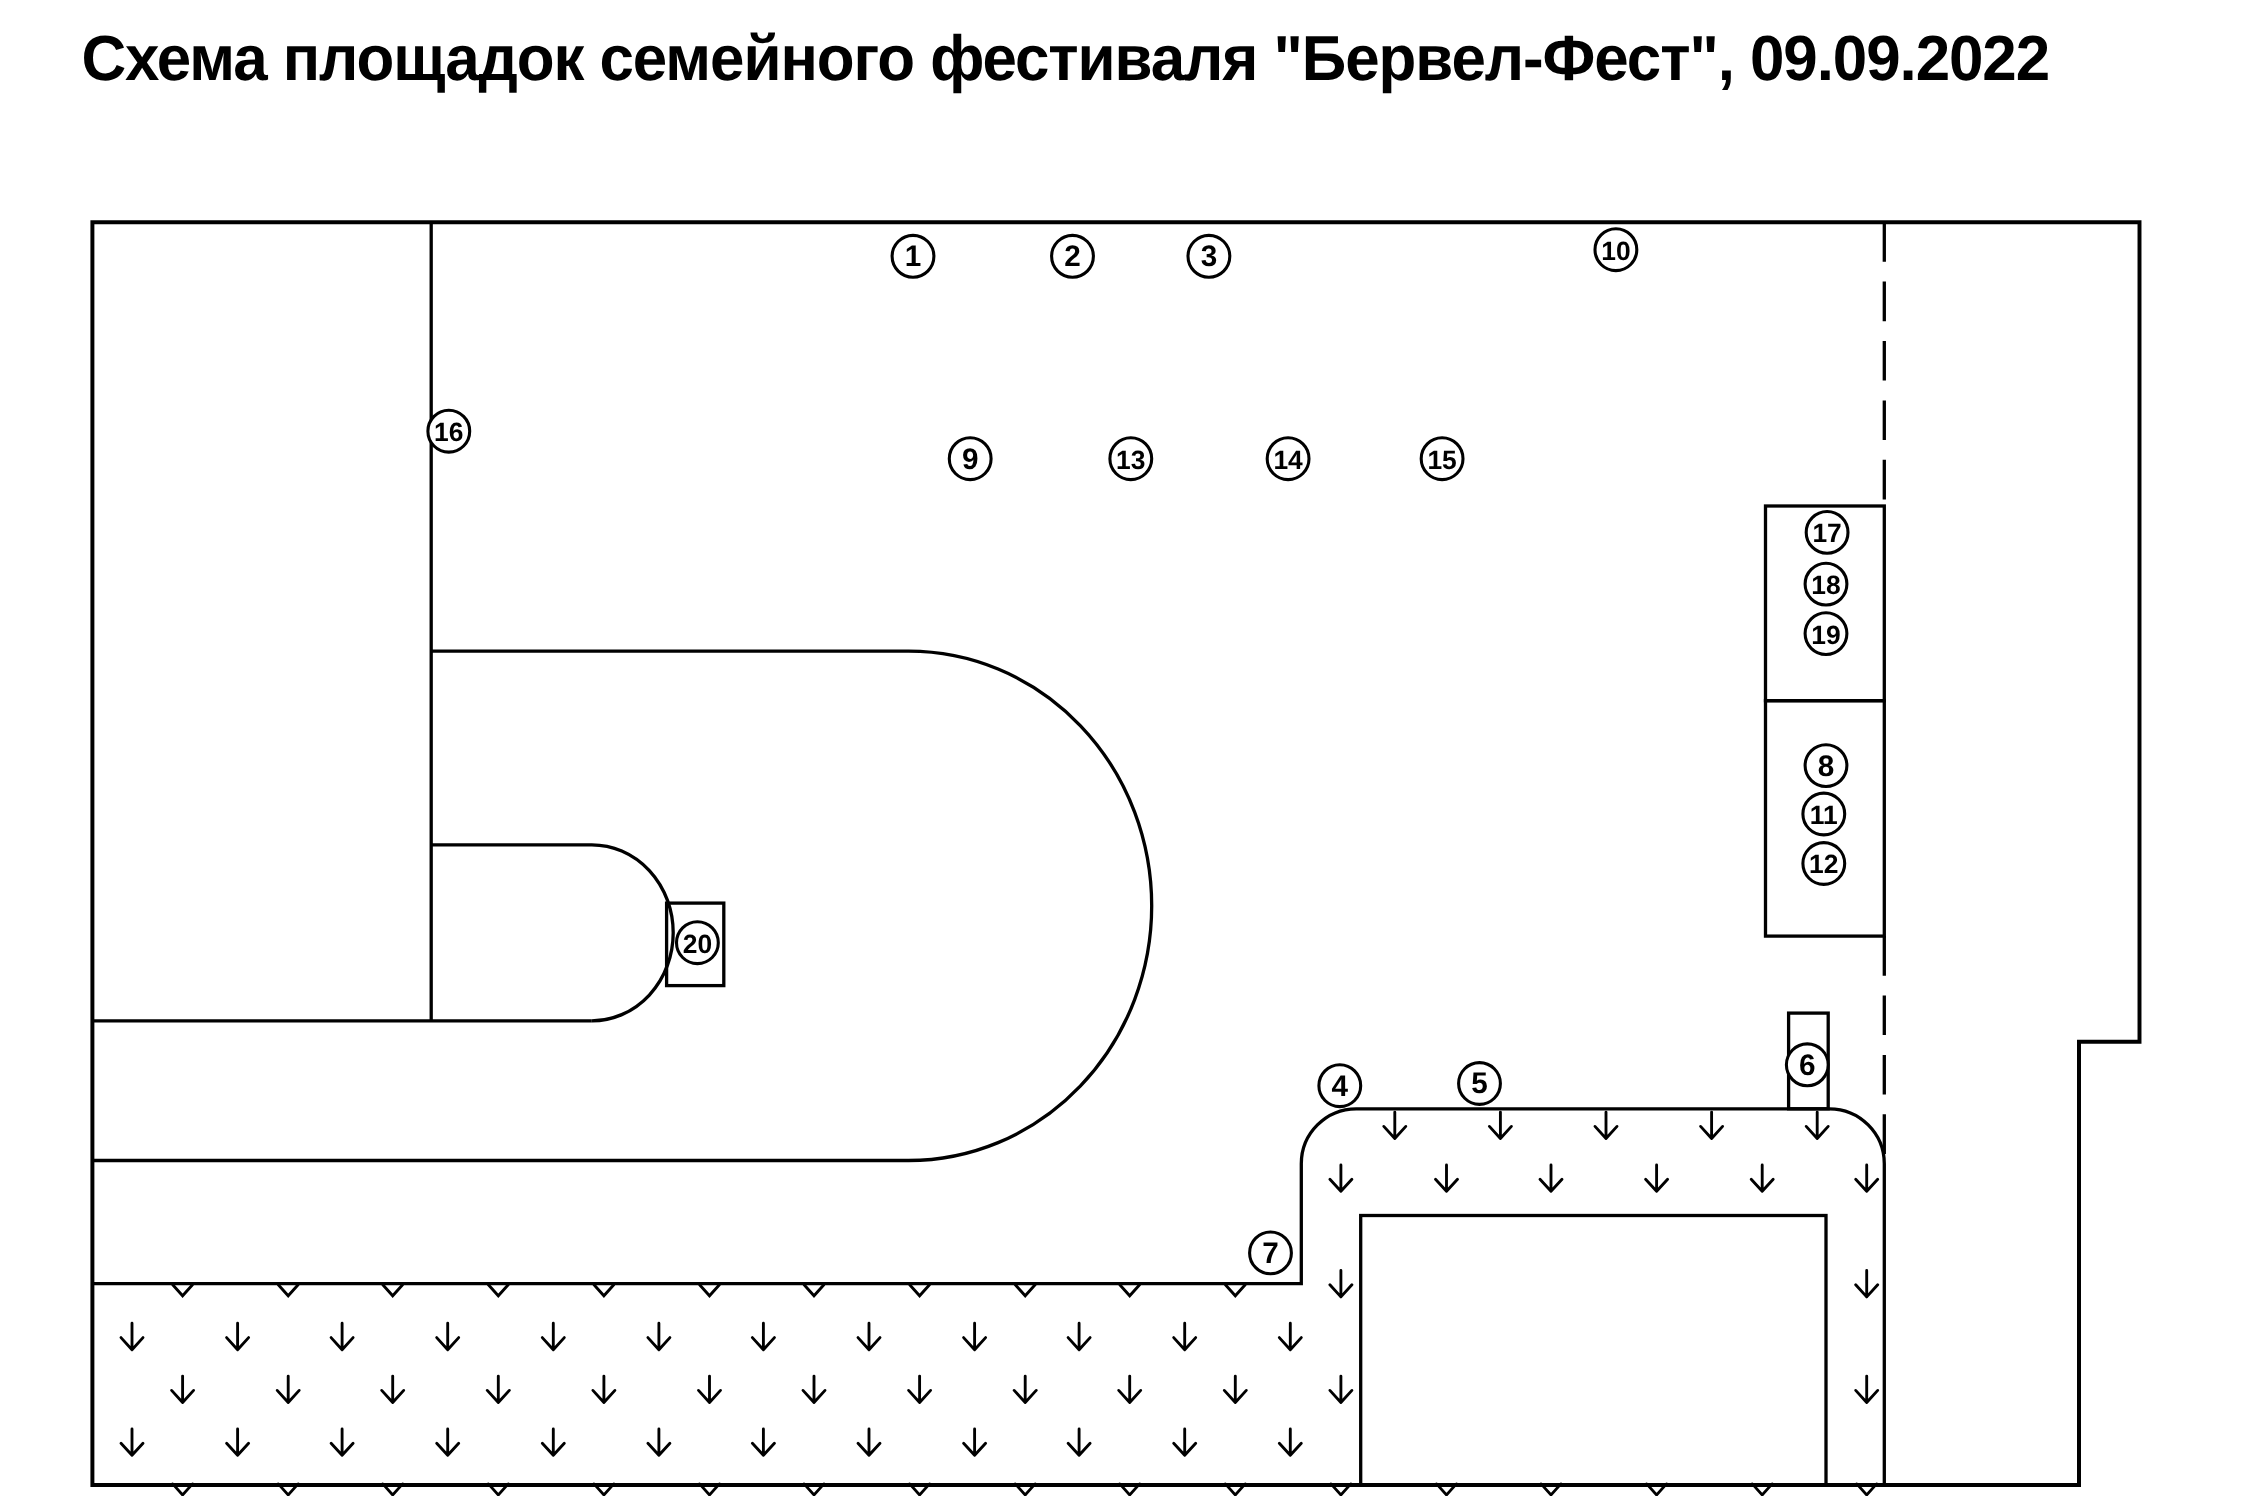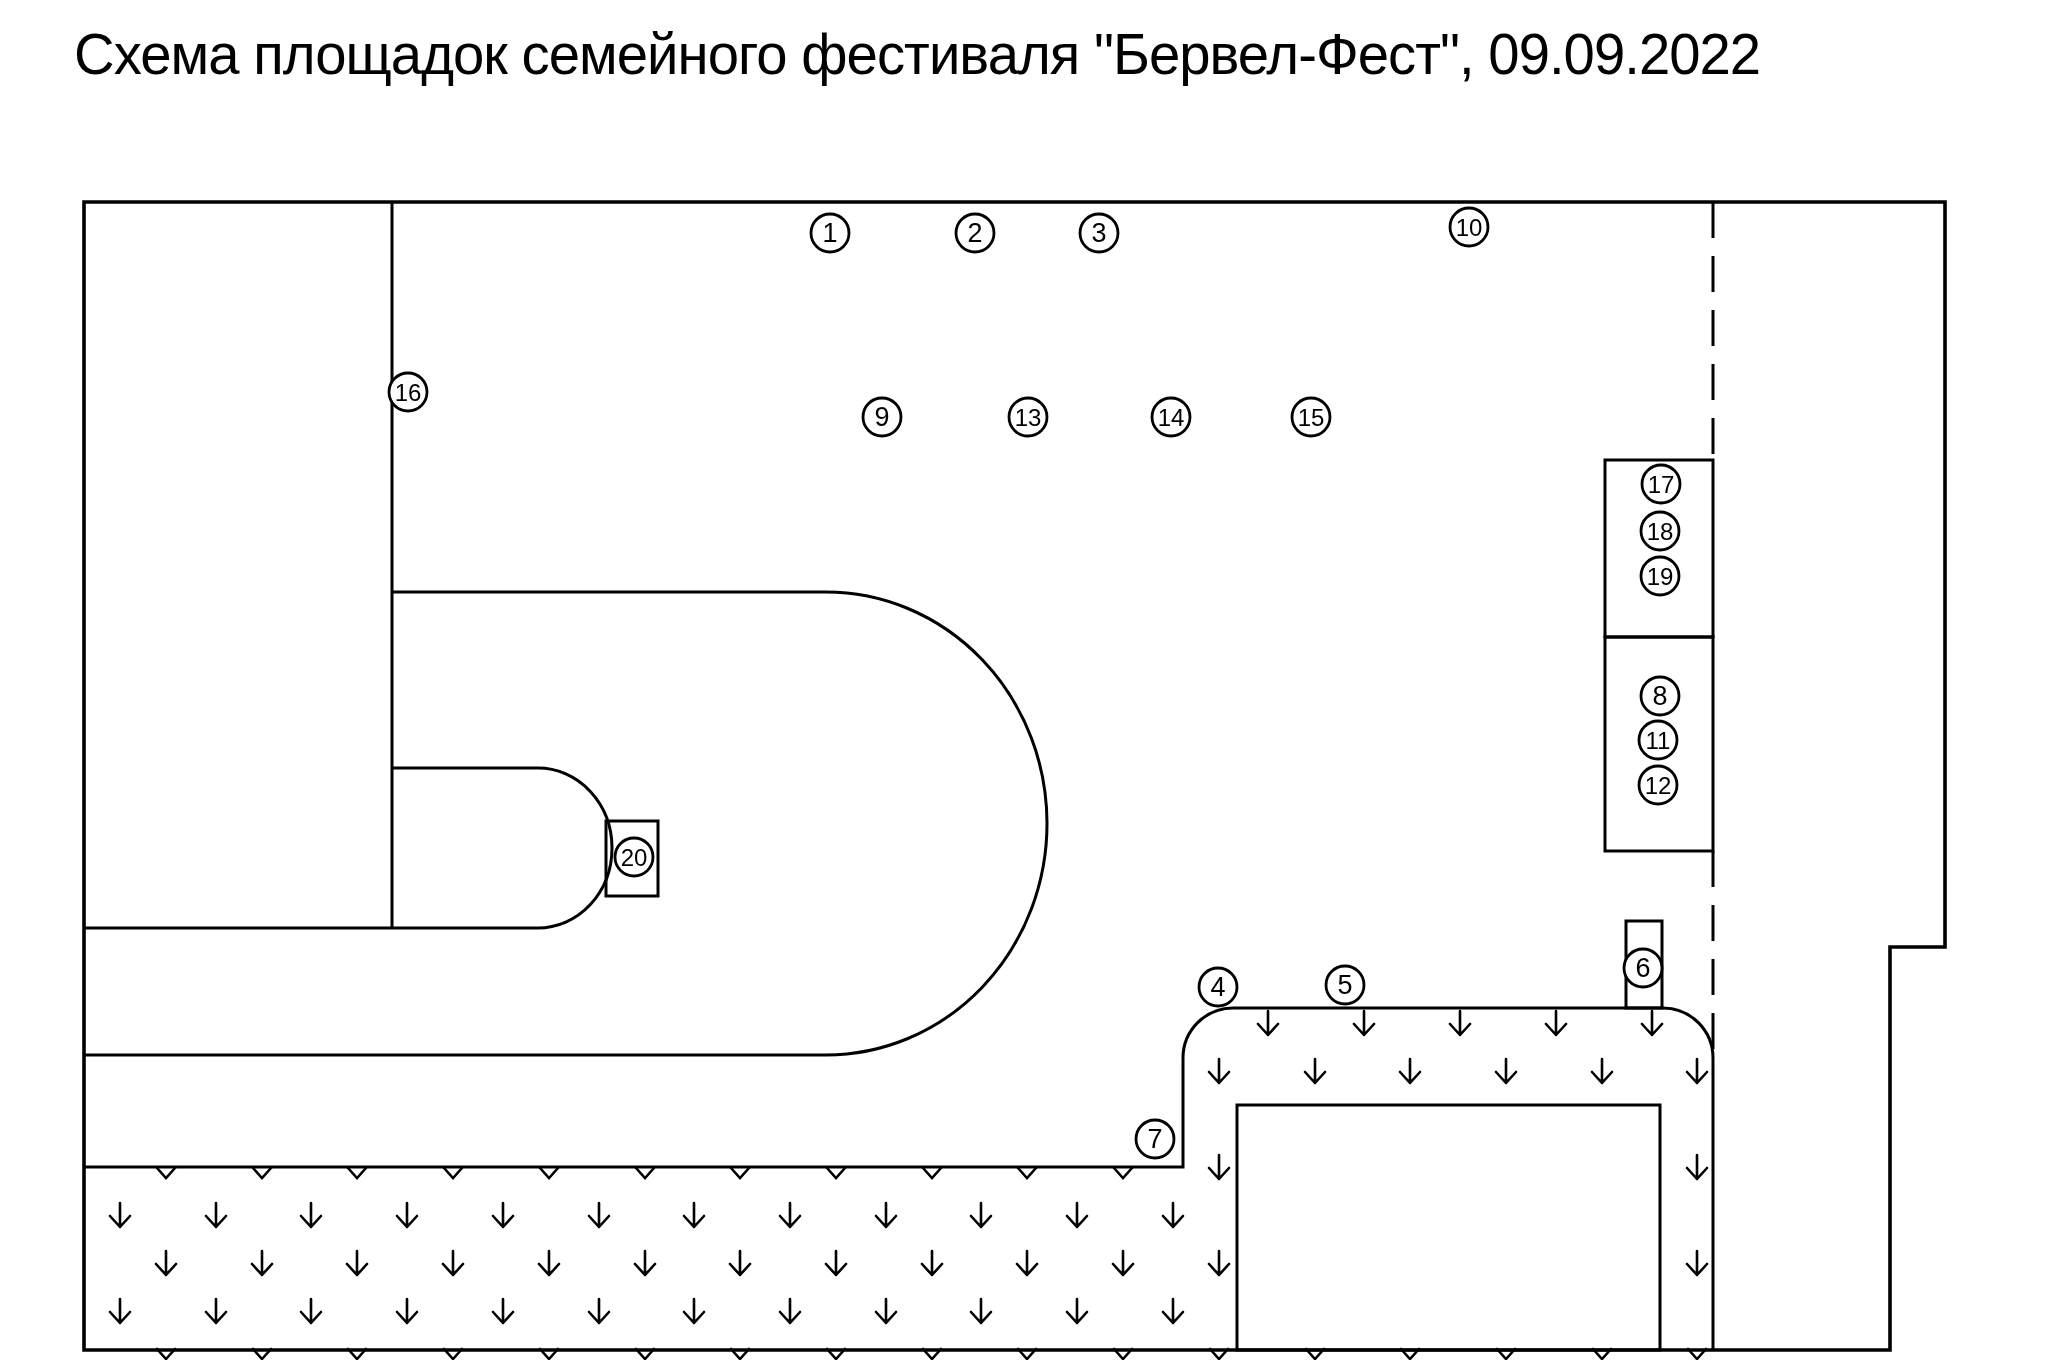--- a/index.html
+++ b/index.html
@@ -1,17 +1,17 @@
 <!DOCTYPE html>
 <html><head>
 <meta charset="utf-8">
 <style>
   html,body{margin:0;padding:0;background:#ffffff;}
   #page{position:relative;width:2048px;height:1360px;background:#ffffff;overflow:hidden;
-        font-family:"Liberation Sans","DejaVu Sans",sans-serif;}
+        font-family:"Liberation Sans","DejaVu Sans",sans-serif;font-weight:bold;}
   #diagram-title{position:absolute;left:74px;top:22px;font-size:58px;line-height:1.1;
         color:#000;white-space:nowrap;letter-spacing:-1px;transform:scaleX(0.97);transform-origin:left top;}
   svg{position:absolute;left:0;top:0;}
   .ln{fill:none;stroke:#000;stroke-width:3;}
   .ln-outer{fill:none;stroke:#000;stroke-width:3.6;}
   .ln-dash{fill:none;stroke:#000;stroke-width:3;stroke-dasharray:36 18;}
   .marker-circle{fill:#fff;stroke:#000;stroke-width:2.8;}
   .marker-num{fill:#000;text-anchor:middle;font-family:"Liberation Sans","DejaVu Sans",sans-serif;}
   .grass{stroke:#000;stroke-width:2.6;fill:none;stroke-linecap:round;}
 </style>

